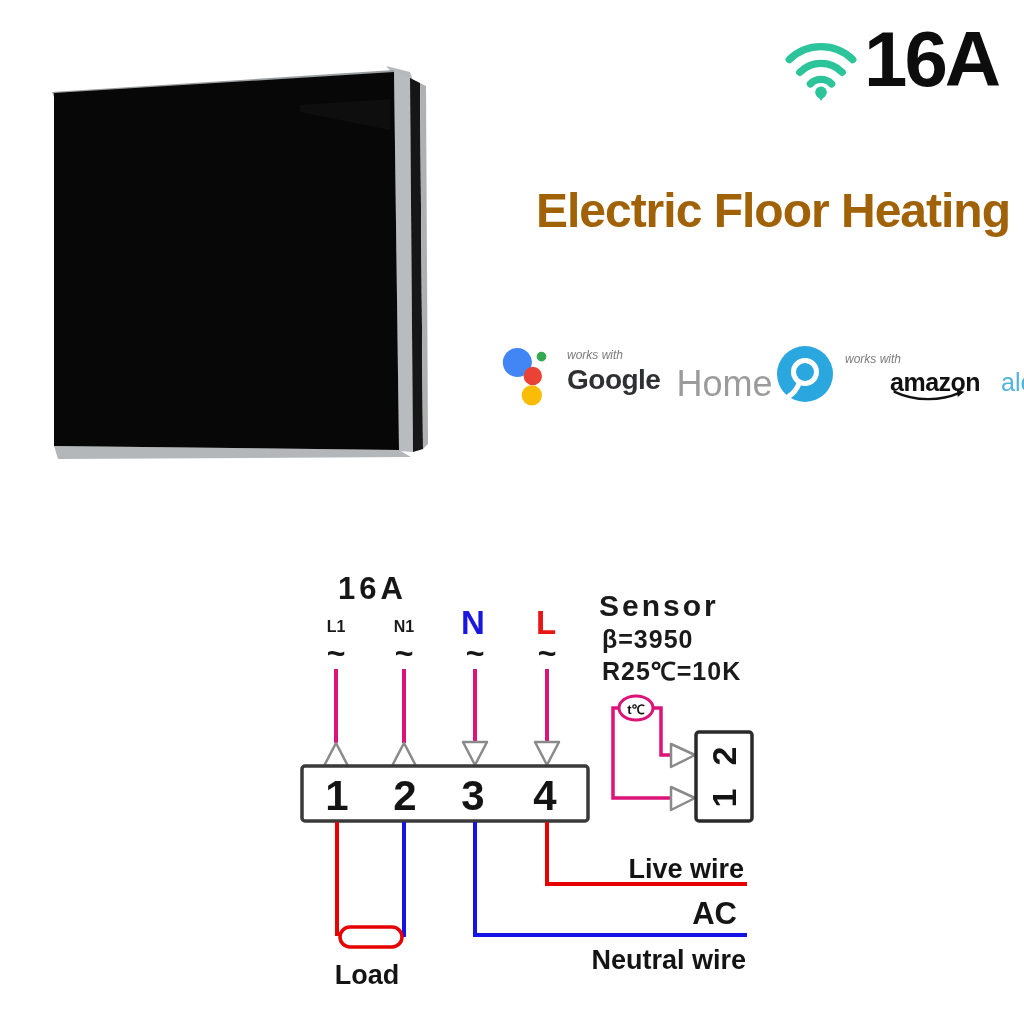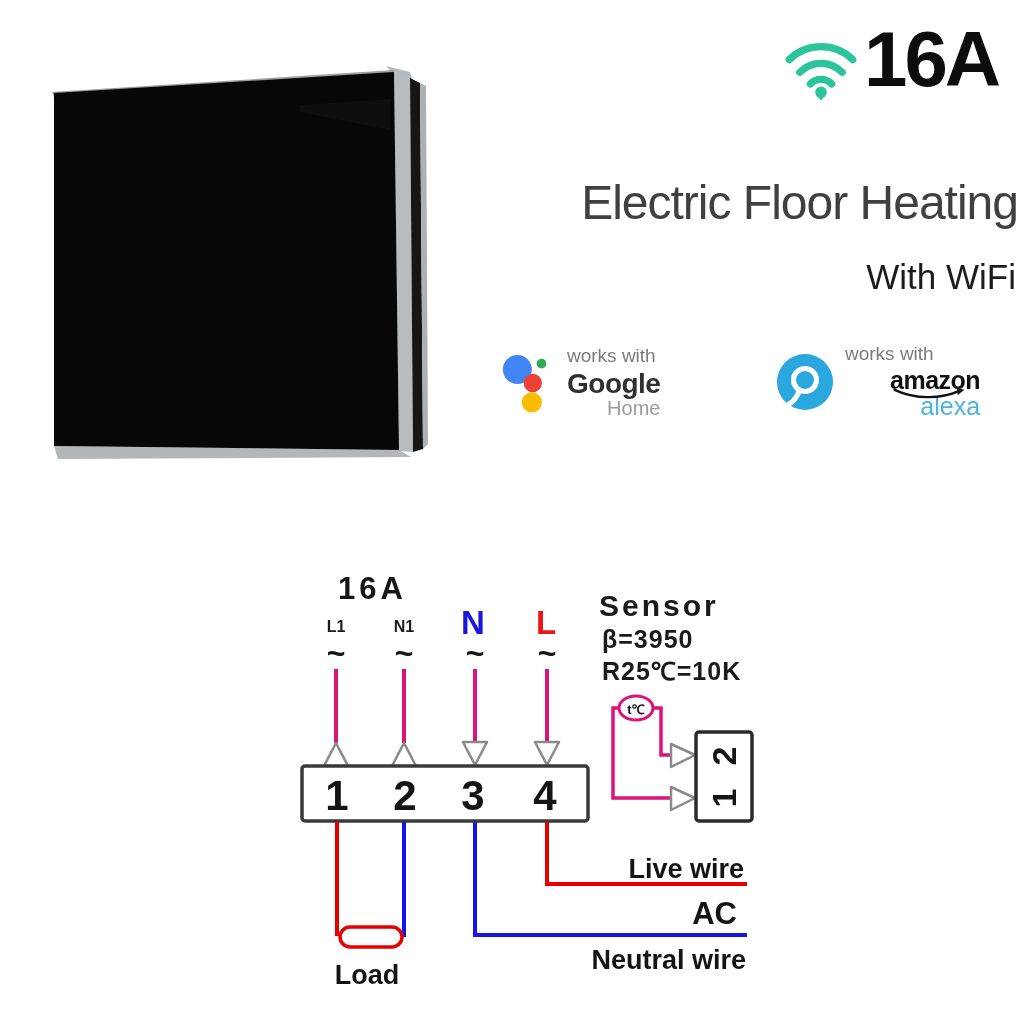--- a/index.html
+++ b/index.html
@@ -14,38 +14,38 @@
   .device{left:40px;top:55px;width:395px;height:430px;}
 
   
   .wifi{left:784px;top:34px;width:74px;height:68px;}
   .amp{
     left:864px;top:20px;width:150px;
     font-size:78px;font-weight:800;letter-spacing:-3px;color:#0d0d0d;line-height:1;
   }
 
   .title{
-    right:6px;top:178px;margin:0;white-space:nowrap;
-    font-size:48px;font-weight:400;letter-spacing:-1px;color:#404040;line-height:1.05;
+    right:6px;top:178px;margin:8px;white-space:nowrap;
+    font-size:48px;font-weight:700;letter-spacing:-1px;color:#a16207;line-height:1.05;
   }
   .subtitle{
     right:8px;top:258px;white-space:nowrap;
     font-size:35px;font-weight:400;color:#1c1c1c;line-height:1.1;
   }
 
   
   .badge{display:flex;align-items:center;}
   .badge-google{left:498px;top:346px;}
   .badge-alexa{left:776px;top:344px;}
   .badge svg.bicon{width:58px;height:60px;flex:0 0 auto;}
   .badge-text{margin-left:11px;line-height:1.05;}
-  .works{font-size:19px;color:#7b7b7b;display:block;margin-bottom:3px;}
-  .brandline{display:flex;align-items:flex-end;white-space:nowrap;flex-direction:column;}
+  .works{font-size:12px;color:#7b7b7b;display:block;margin-bottom:3px;font-style:italic;}
+  .brandline{display:flex;align-items:flex-start;white-space:nowrap;}
   .gbrand{font-size:28px;font-weight:700;color:#2e3034;letter-spacing:-0.5px;}
-  .gprod{font-size:20px;font-weight:400;color:#9b9b9b;margin-left:24px;}
+  .gprod{font-size:36px;font-weight:400;color:#9b9b9b;margin-left:16px;}
   .abrand{font-size:25px;font-weight:800;color:#111;letter-spacing:-0.5px;position:relative;margin-left:45px;}
   .smile{position:absolute;left:1px;bottom:-7px;width:76px;height:13px;}
   .aprod{font-size:25px;font-weight:400;color:#4db5d9;margin-left:21px;}
 
   
   .diagram{left:280px;top:553px;width:500px;height:462px;}
   .diagram text{font-family:"Liberation Sans", sans-serif;}
 </style>
 </head>
 <body>
@@ -68,21 +68,20 @@
       <path d="M5 24 A 43 43 0 0 1 65 24"></path>
       <path d="M15 36 A 28 28 0 0 1 55 36"></path>
       <path d="M25 47 A 14 14 0 0 1 45 47"></path>
     </g>
     <circle cx="35" cy="55" r="5.5" fill="#2cc49a"></circle>
     <polygon points="30.5,57 39.5,57 35,63" fill="#2cc49a"></polygon>
   </svg>
   <div class="abs amp">16A</div>
 
   <h1 class="abs title">Electric Floor Heating</h1>
-  <div class="abs subtitle">With WiFi</div>
 
   <div class="abs badge badge-google">
     <svg class="bicon" viewBox="0 0 60 62">
       <circle cx="20" cy="17" r="15" fill="#4285f4"></circle>
       <circle cx="45" cy="11" r="5" fill="#34a853"></circle>
       <circle cx="36" cy="31" r="9.5" fill="#ea4335"></circle>
       <circle cx="35" cy="51" r="10.5" fill="#fbbc05"></circle>
     </svg>
     <div class="badge-text">
       <span class="works">works with</span>

